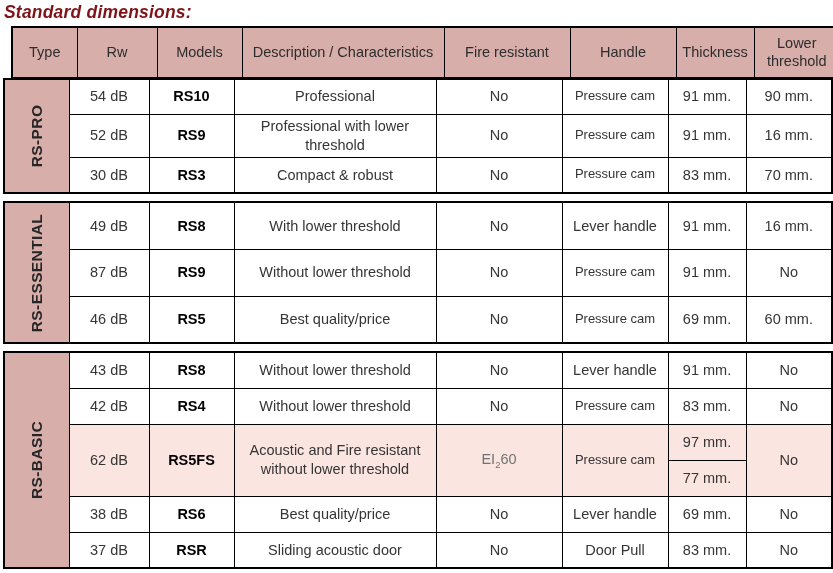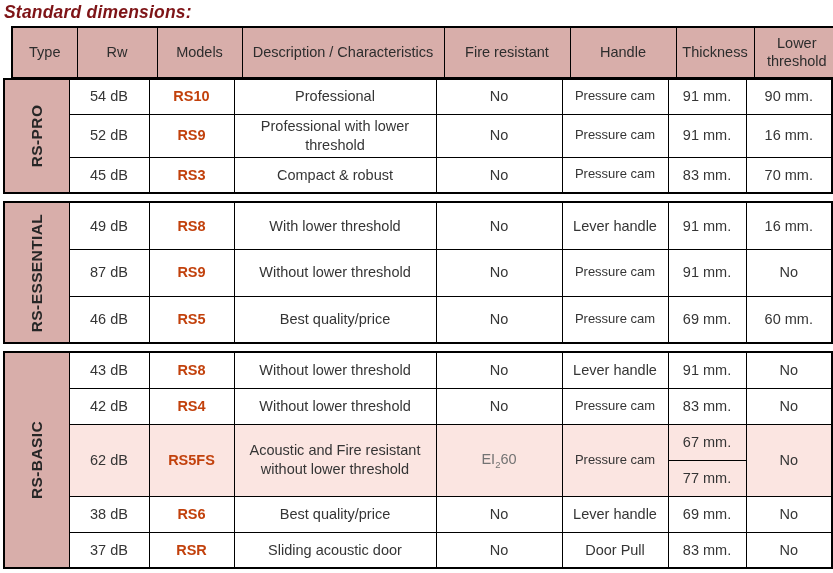--- a/index.html
+++ b/index.html
@@ -65,21 +65,21 @@
   td.type-cell { background: #d8aeaa !important; position: relative; }
   .vlabel {
     position: absolute; top: 50%; left: 50%;
     transform: translate(-50%, -50%) rotate(-90deg);
     white-space: nowrap;
     font-weight: bold;
     font-size: 15.5px;
     color: #262626;
     letter-spacing: 0.4px;
   }
-  td.model-cell { font-weight: bold; color: #c2410c; }
+  td.model-cell { font-weight: bold; color: #000000; }
   td.handle-cell.handle-sm { font-size: 13px; }
   td.handle-cell { font-size: 14px; }
   tr.hl td { background: #fbe5e1; }
   .red-model { color: #d0262f; }
   .red-fire  { color: #737373; }
   td.fire-cell sub { font-size: 9.5px; }
 </style>
 </head>
 <body>
 
@@ -139,21 +139,21 @@
           <tr>
             <td>52 dB</td>
             <td class="model-cell">RS9</td>
             <td>Professional with lower threshold</td>
             <td class="fire-cell">No</td>
             <td class="handle-cell handle-sm">Pressure cam</td>
             <td>91 mm.</td>
             <td>16 mm.</td>
           </tr>
           <tr>
-            <td>45 dB</td>
+            <td>30 dB</td>
             <td class="model-cell">RS3</td>
             <td>Compact &amp; robust</td>
             <td class="fire-cell">No</td>
             <td class="handle-cell handle-sm">Pressure cam</td>
             <td>83 mm.</td>
             <td>70 mm.</td>
           </tr>
         </tbody>
       </table>
       <div class="gap"></div>
@@ -234,21 +234,21 @@
             <td class="handle-cell handle-sm">Pressure cam</td>
             <td>83 mm.</td>
             <td>No</td>
           </tr>
           <tr class="hl">
             <td rowspan="2">62 dB</td>
             <td rowspan="2" class="model-cell red-model">RS5FS</td>
             <td rowspan="2">Acoustic and Fire resistant without lower threshold</td>
             <td rowspan="2" class="fire-cell red-fire">EI<sub>2</sub>60</td>
             <td rowspan="2" class="handle-cell handle-sm">Pressure cam</td>
-            <td>67 mm.</td>
+            <td>97 mm.</td>
             <td rowspan="2">No</td>
           </tr>
           <tr class="hl">
             <td>77 mm.</td>
           </tr>
           <tr>
             <td>38 dB</td>
             <td class="model-cell">RS6</td>
             <td>Best quality/price</td>
             <td class="fire-cell">No</td>

